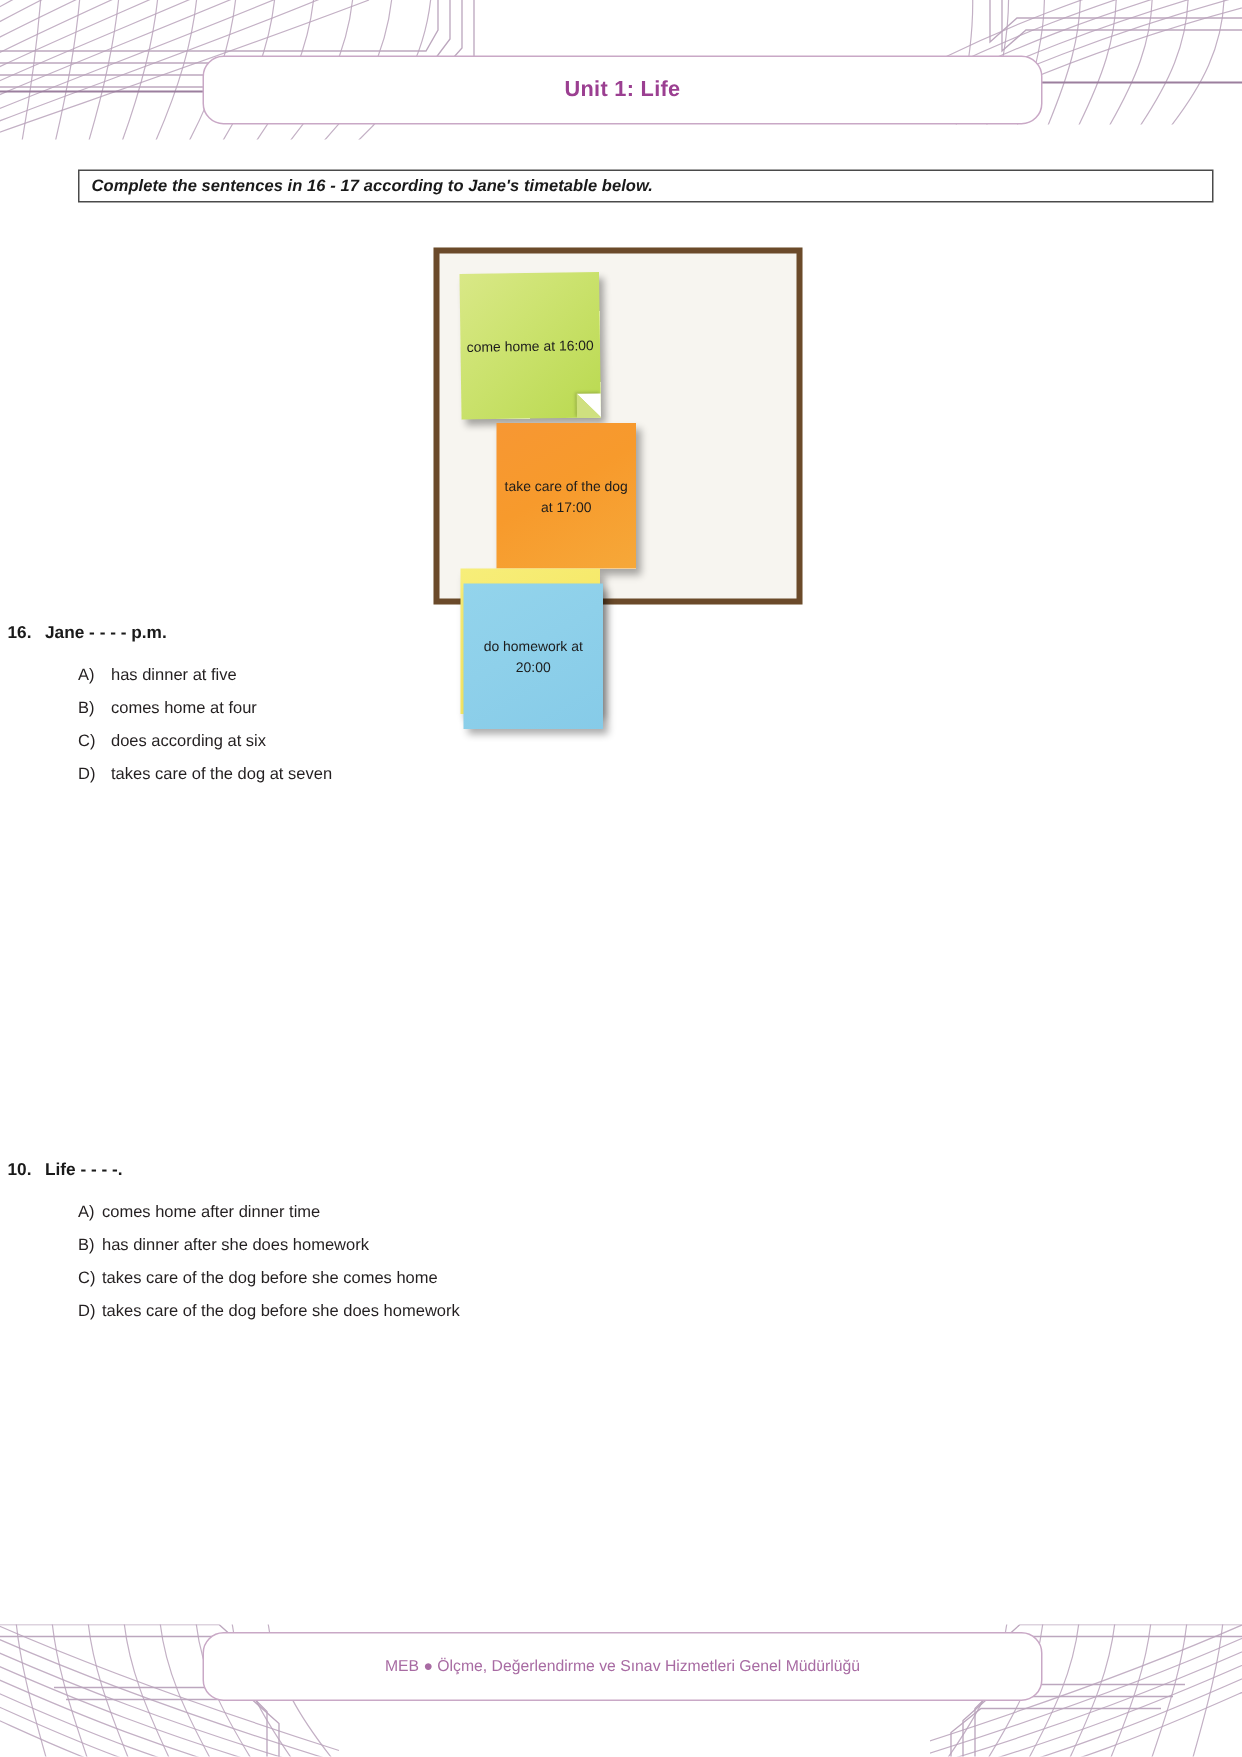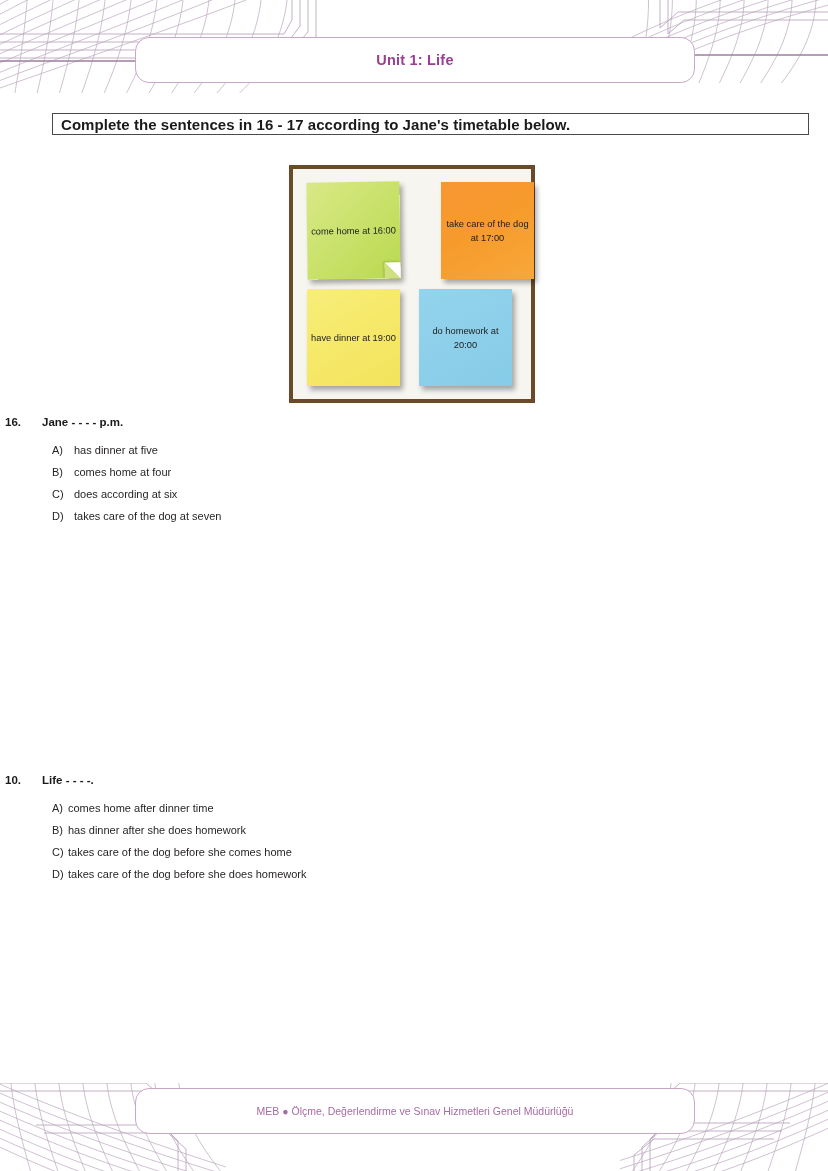--- a/index.html
+++ b/index.html
@@ -68,44 +68,45 @@
   }
   #instruction-inner {
     width: 100%;
     height: 100%;
     display: flex;
     align-items: center;
     box-sizing: border-box;
     padding-left: 6px;
   }
   #instruction-text {
-    font-size: 15px;
+    font-size: 11px;
     font-weight: bold;
     color: #1a1a1a;
     letter-spacing: .05px;
+    font-style: italic;
   }
 
   
   #timetable-frame {
     position: absolute;
     left: 289px;
     top: 165px;
     width: 246px;
     height: 238px;
     border: 4px solid #6b4a2a;
     background: #f7f5f0;
     box-sizing: border-box;
   }
   #notes-grid {
     position: absolute;
     inset: 0;
     padding: 10px 12px;
     box-sizing: border-box;
     display: grid;
-    grid-template-columns: 1fr 1fr;
+    grid-template-columns: 1fr;
     grid-template-rows: 1fr 1fr;
     column-gap: 6px;
     row-gap: 10px;
   }
   .note-cell {
     position: relative;
   }
   .note {
     position: absolute;
     width: 93px;
@@ -162,21 +163,21 @@
     font-size: 11.5px;
     font-weight: bold;
     color: #1a1a1a;
   }
   .q-number {
     width: 30px;
     text-align: right;
     padding-right: 9px;
     box-sizing: border-box;
   }
-  .q-text { white-space: pre; margin-left: 12px; }
+  .q-text { white-space: pre; }
 
   .q-options { margin-top: 11px; }
   .q-option {
     display: flex;
     font-size: 11px;
     color: #231f20;
     line-height: 22px;
   }
   .opt-letter { width: 18px; flex: none; }
   .opt-text { flex: 1; }

